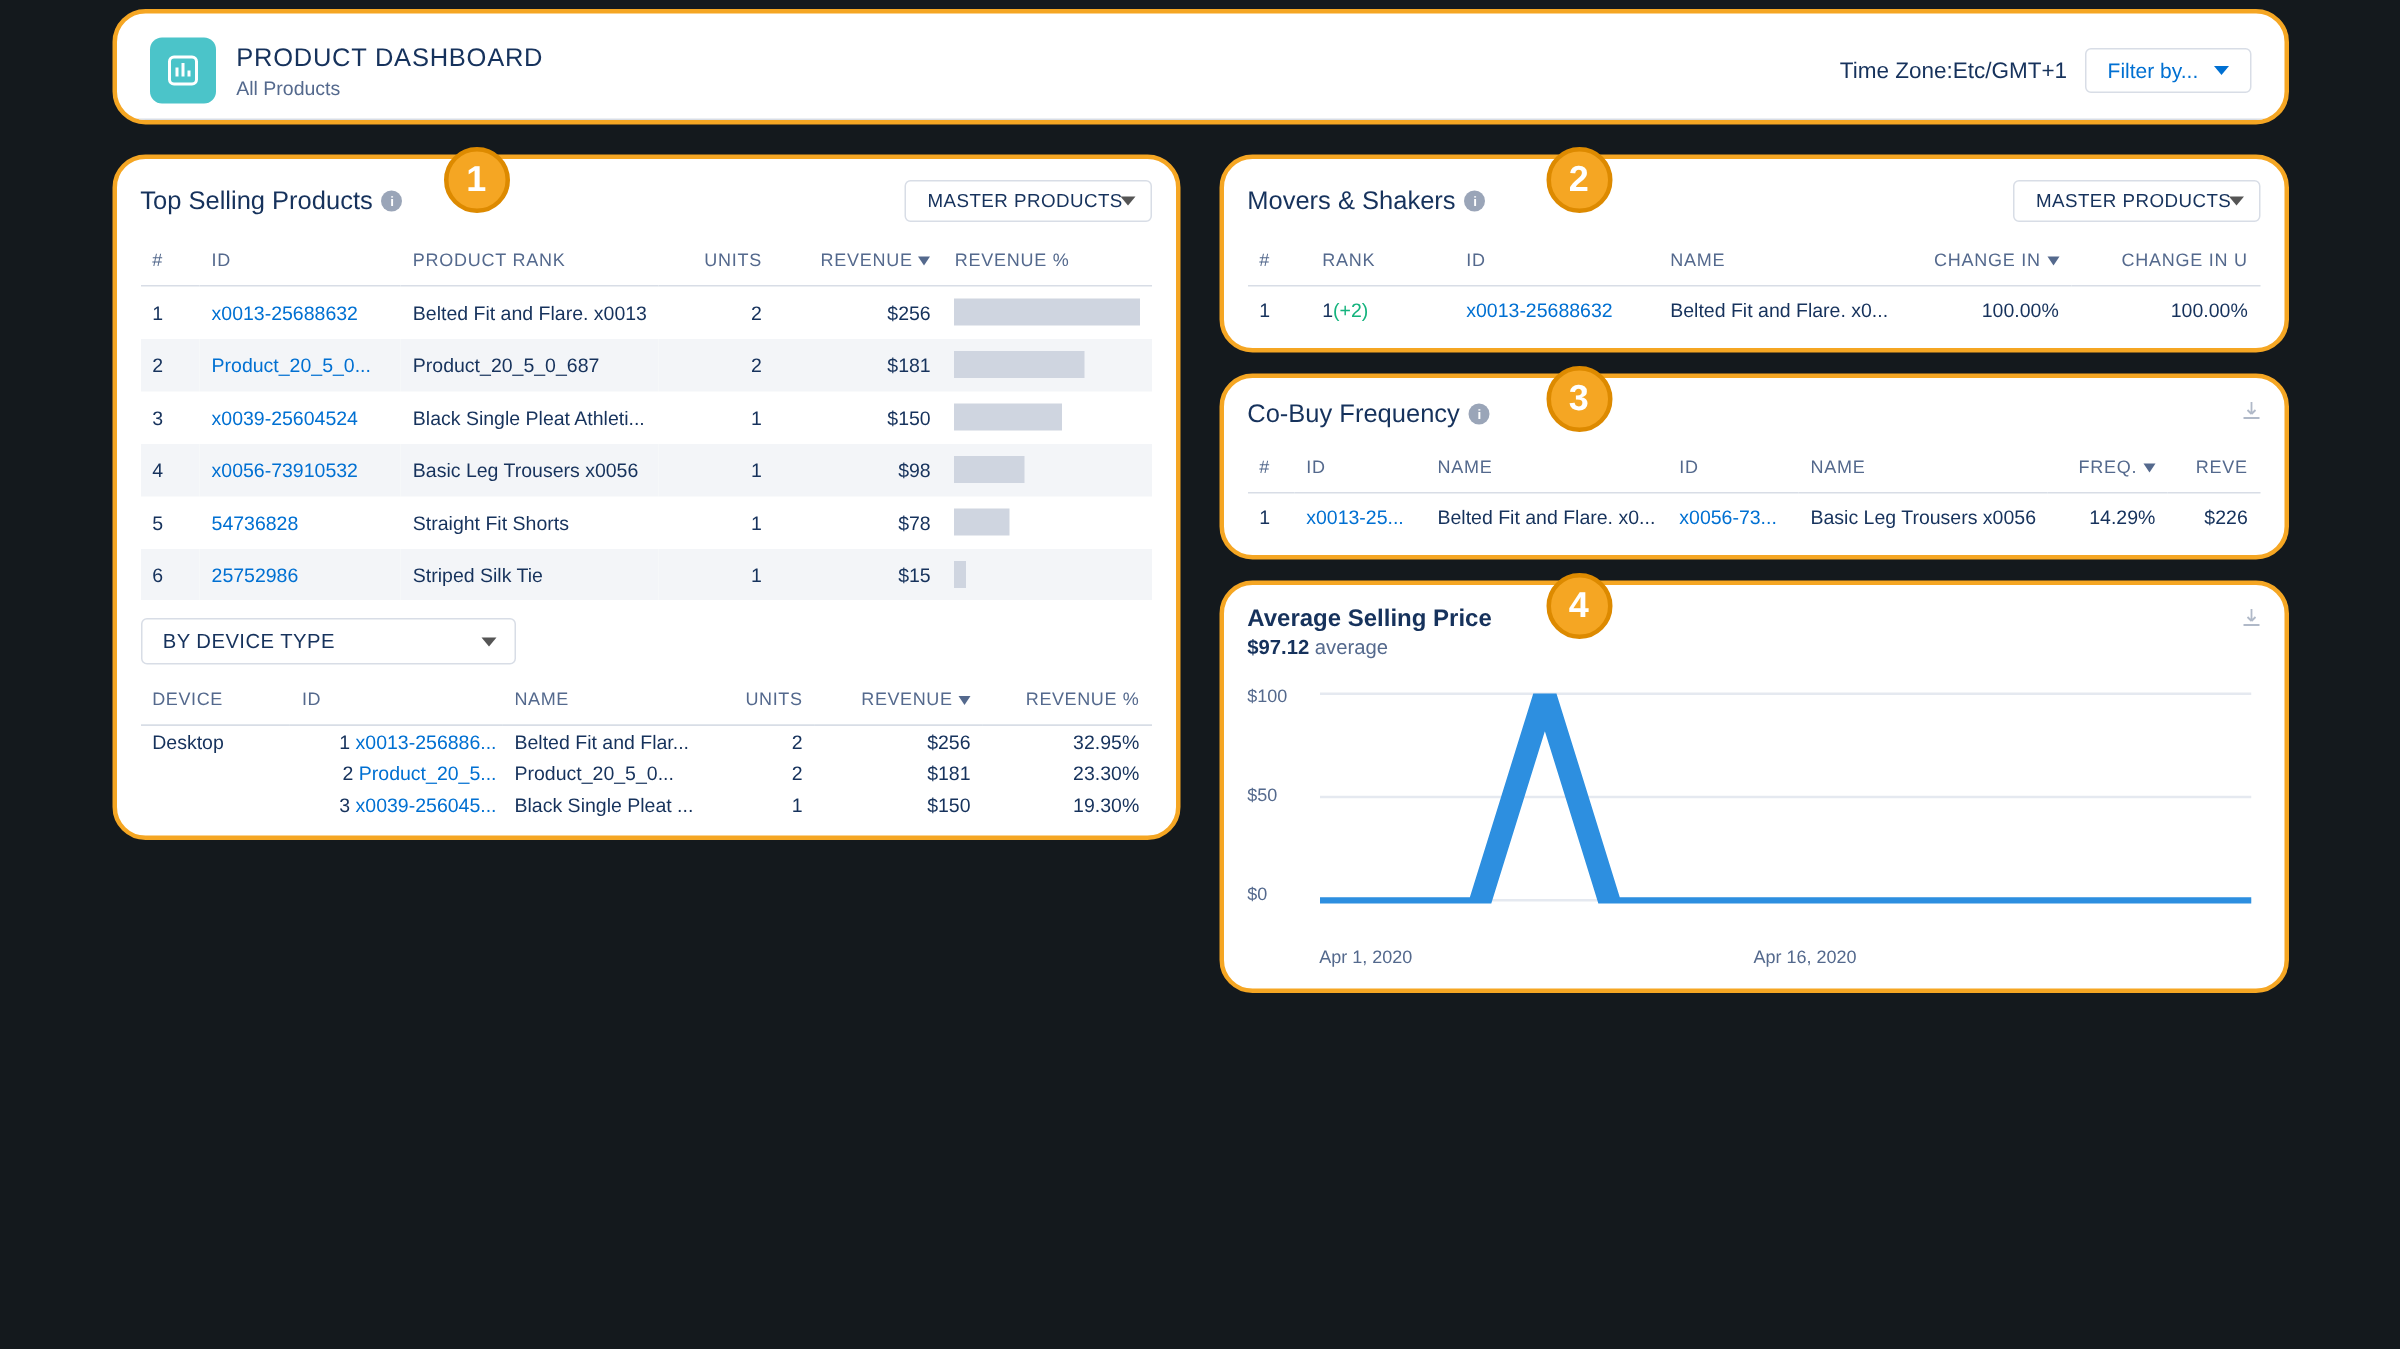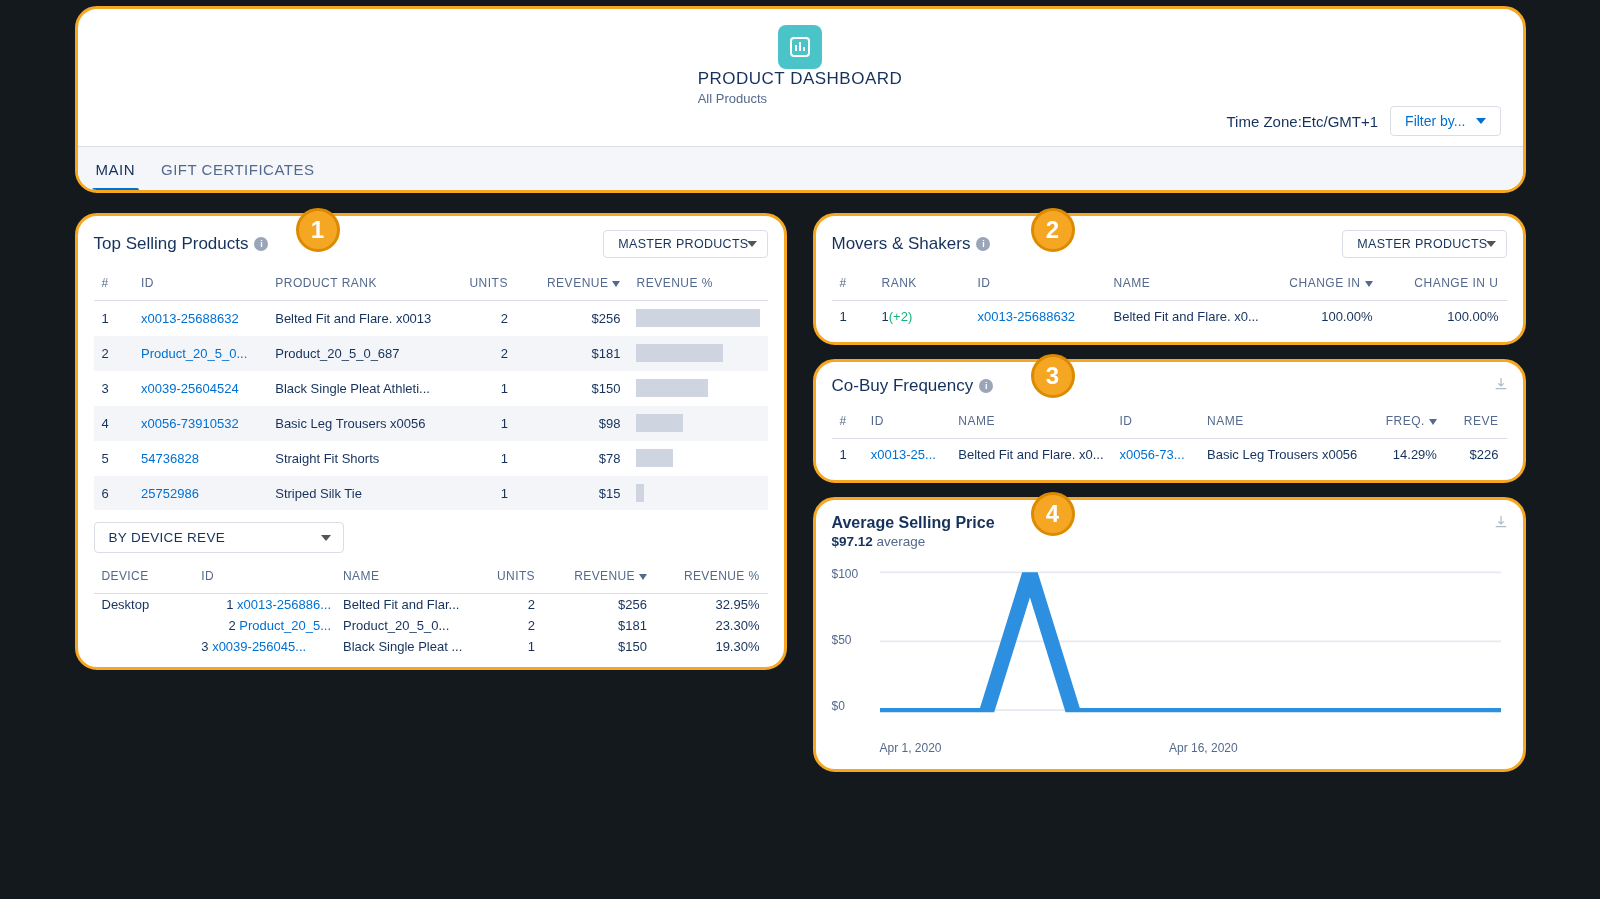--- a/index.html
+++ b/index.html
@@ -52,22 +52,22 @@
 
   
   .top{
     padding:0;
     overflow:hidden;
     background:#fff;
   }
   .top-header{
     display:flex;align-items:center;
     padding:16px 22px 10px;
+    gap:14px;
     border-bottom:1px solid var(--border);
-    flex-direction:column;
   }
   .app-icon{
     width:44px;height:44px;border-radius:8px;
     background:var(--header-teal);
     display:flex;align-items:center;justify-content:center;
     color:#fff; position:relative;
   }
   .app-icon svg{width:24px;height:24px}
   .titles h1{margin:0;font-size:17px;letter-spacing:.5px;font-weight:400;color:var(--text)}
   .titles .sub{font-size:13px;color:var(--muted);margin-top:2px}
@@ -183,24 +183,20 @@
         <div class="sub">All Products</div>
       </div>
       <div class="top-right">
         <div class="tz">Time Zone:Etc/GMT+1</div>
         <div class="btn">
           <span>Filter by...</span>
           <span class="caret"></span>
         </div>
       </div>
     </div>
-    <div class="tabs">
-      <div class="tab active">MAIN</div>
-      <div class="tab">GIFT CERTIFICATES</div>
-    </div>
   </div>
 
   <div class="cols">
 
     <div class="col-left">
       <div class="annot panel">
         <div class="badge" style="top:-8px;left:218px">1</div>
         <div class="dl-icon dl">
           <svg viewBox="0 0 24 24">
               <path d="M12 3v12m0 0l-4-4m4 4l4-4M4 19h16"></path>
@@ -298,21 +294,21 @@
                 <td>
                   <div class="revbar-cell">
                     <div class="revbar" style="width:6%"></div>
                   </div>
                 </td>
               </tr>
             </tbody>
         </table>
 
         <div class="device-select">
-          <span>BY DEVICE REVE</span>
+          <span>BY DEVICE TYPE</span>
           <span class="caret"></span>
         </div>
 
         <table class="subtable">
           <thead>
               <tr>
             <th style="width:90px">DEVICE</th>
             <th style="width:130px">ID</th>
             <th>NAME</th>
             <th class="r" style="width:60px">UNITS</th>
@@ -334,21 +330,21 @@
               <tr>
                 <td></td>
                 <td style="text-align:right;padding-right:4px">2 <span class="link">Product_20_5...</span></td>
                 <td>Product_20_5_0...</td>
                 <td class="r">2</td>
                 <td class="r">$181</td>
                 <td class="r">23.30%</td>
               </tr>
               <tr>
                 <td></td>
-                <td style="text-align:left;padding-right:4px">3 <span class="link">x0039-256045...</span></td>
+                <td style="text-align:right;padding-right:4px">3 <span class="link">x0039-256045...</span></td>
                 <td>Black Single Pleat ...</td>
                 <td class="r">1</td>
                 <td class="r">$150</td>
                 <td class="r">19.30%</td>
               </tr>
             </tbody>
         </table>
       </div>
     </div>
 

